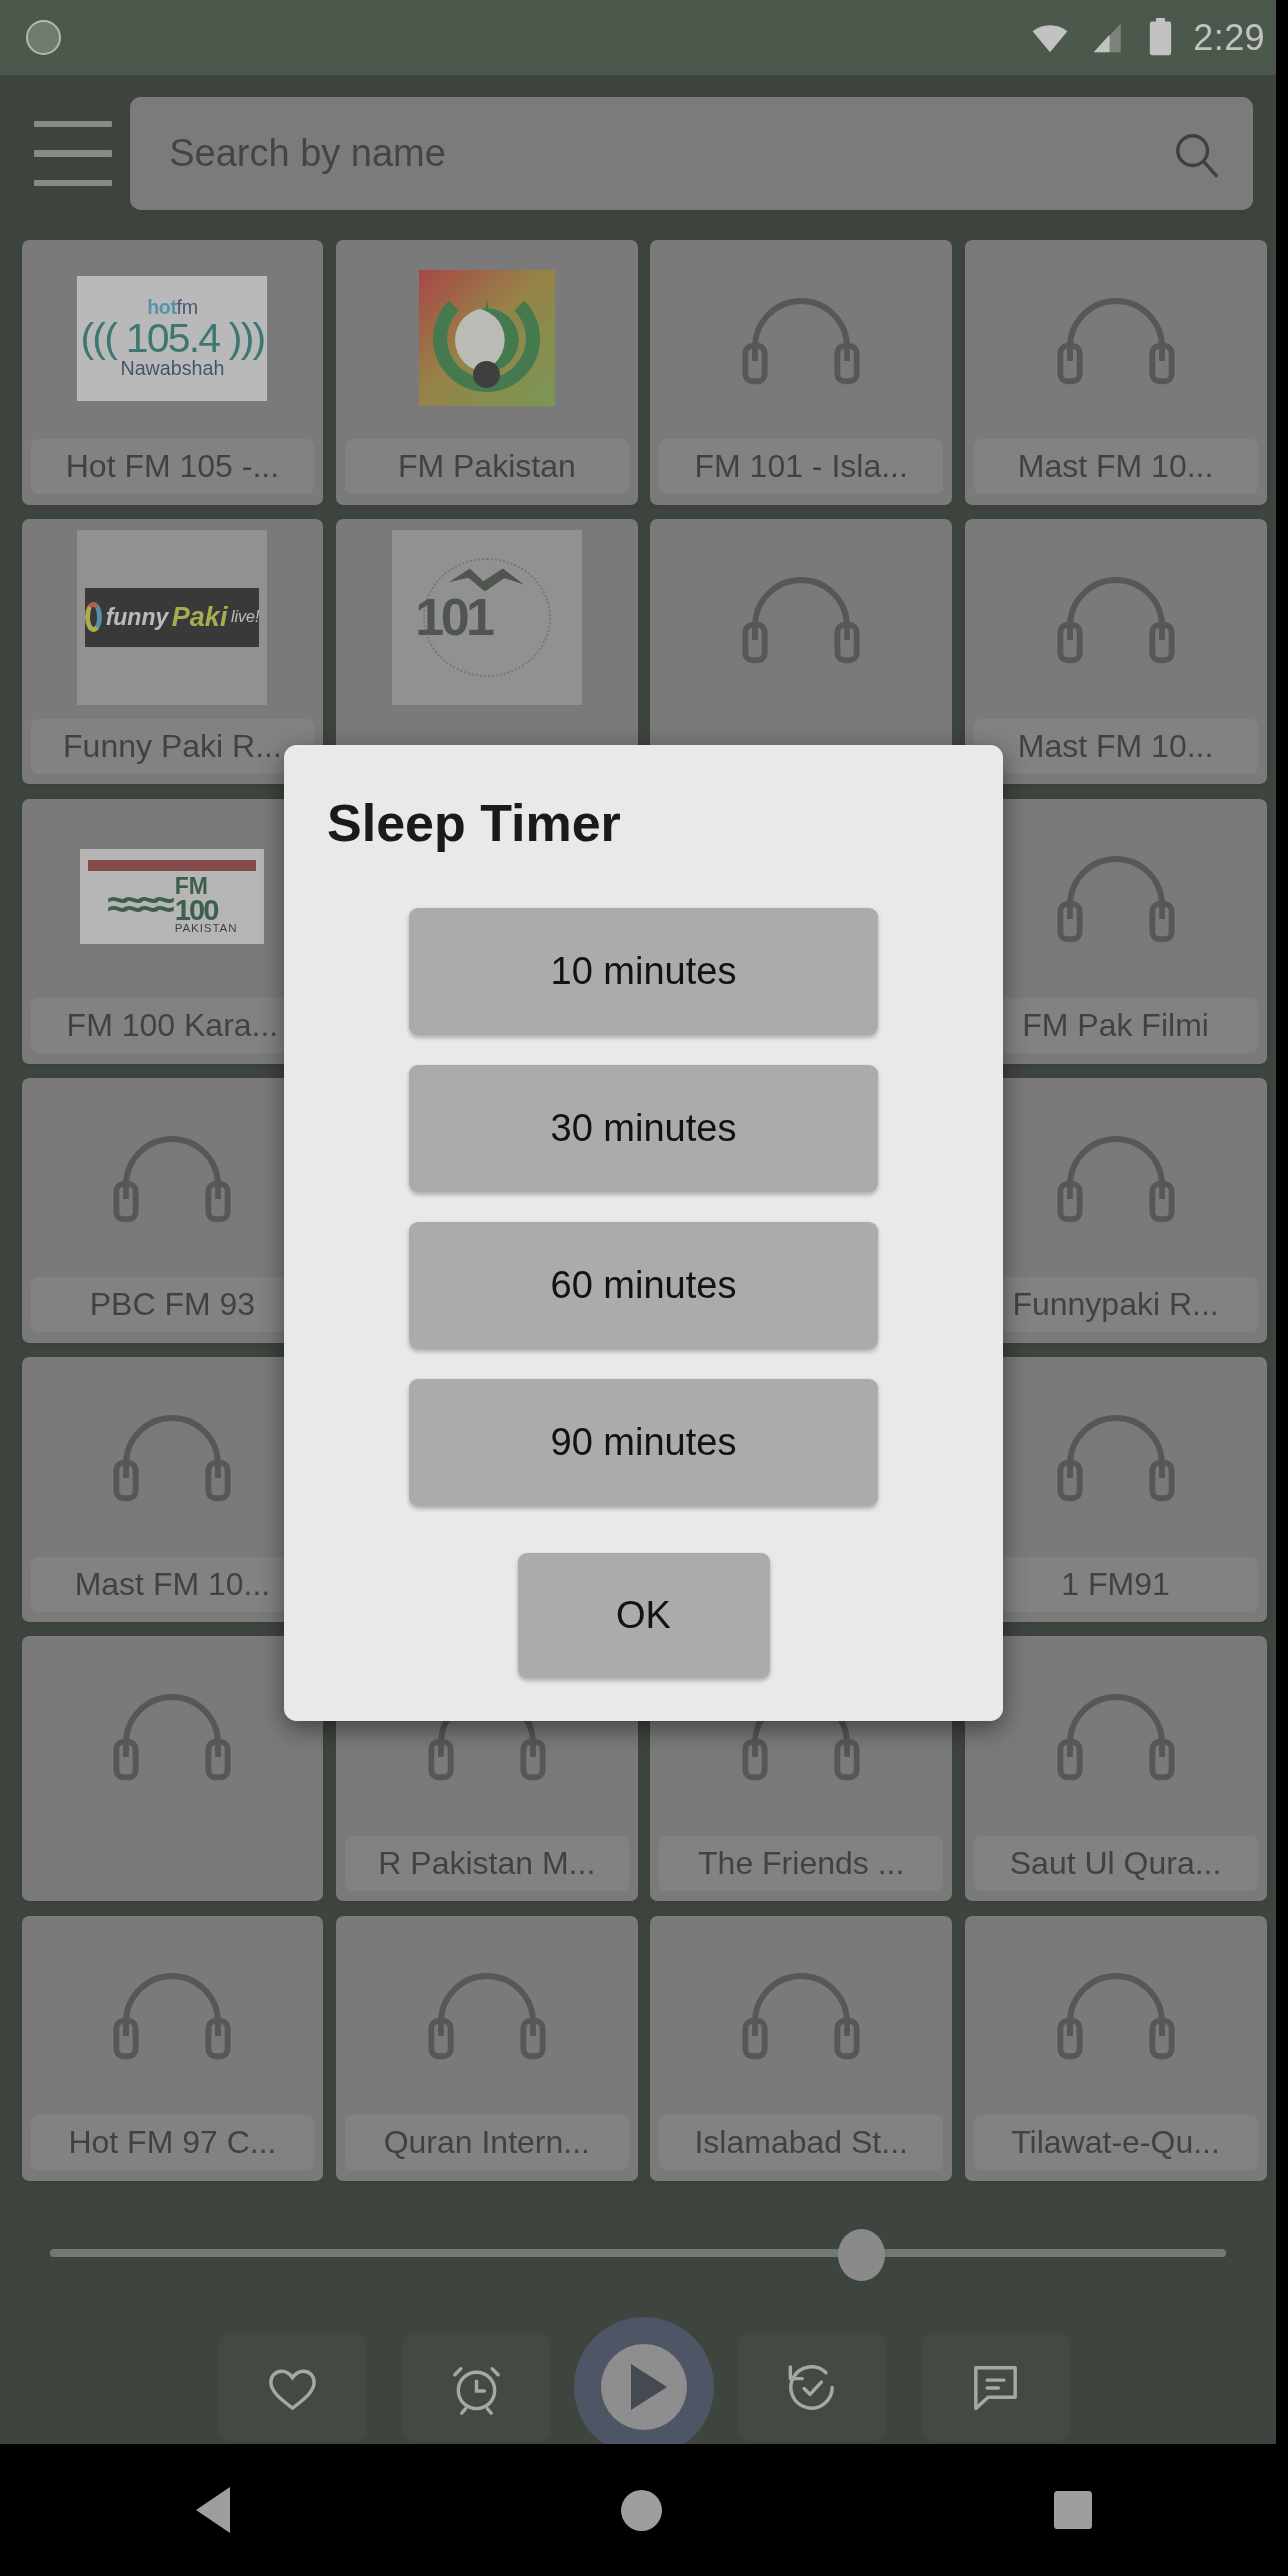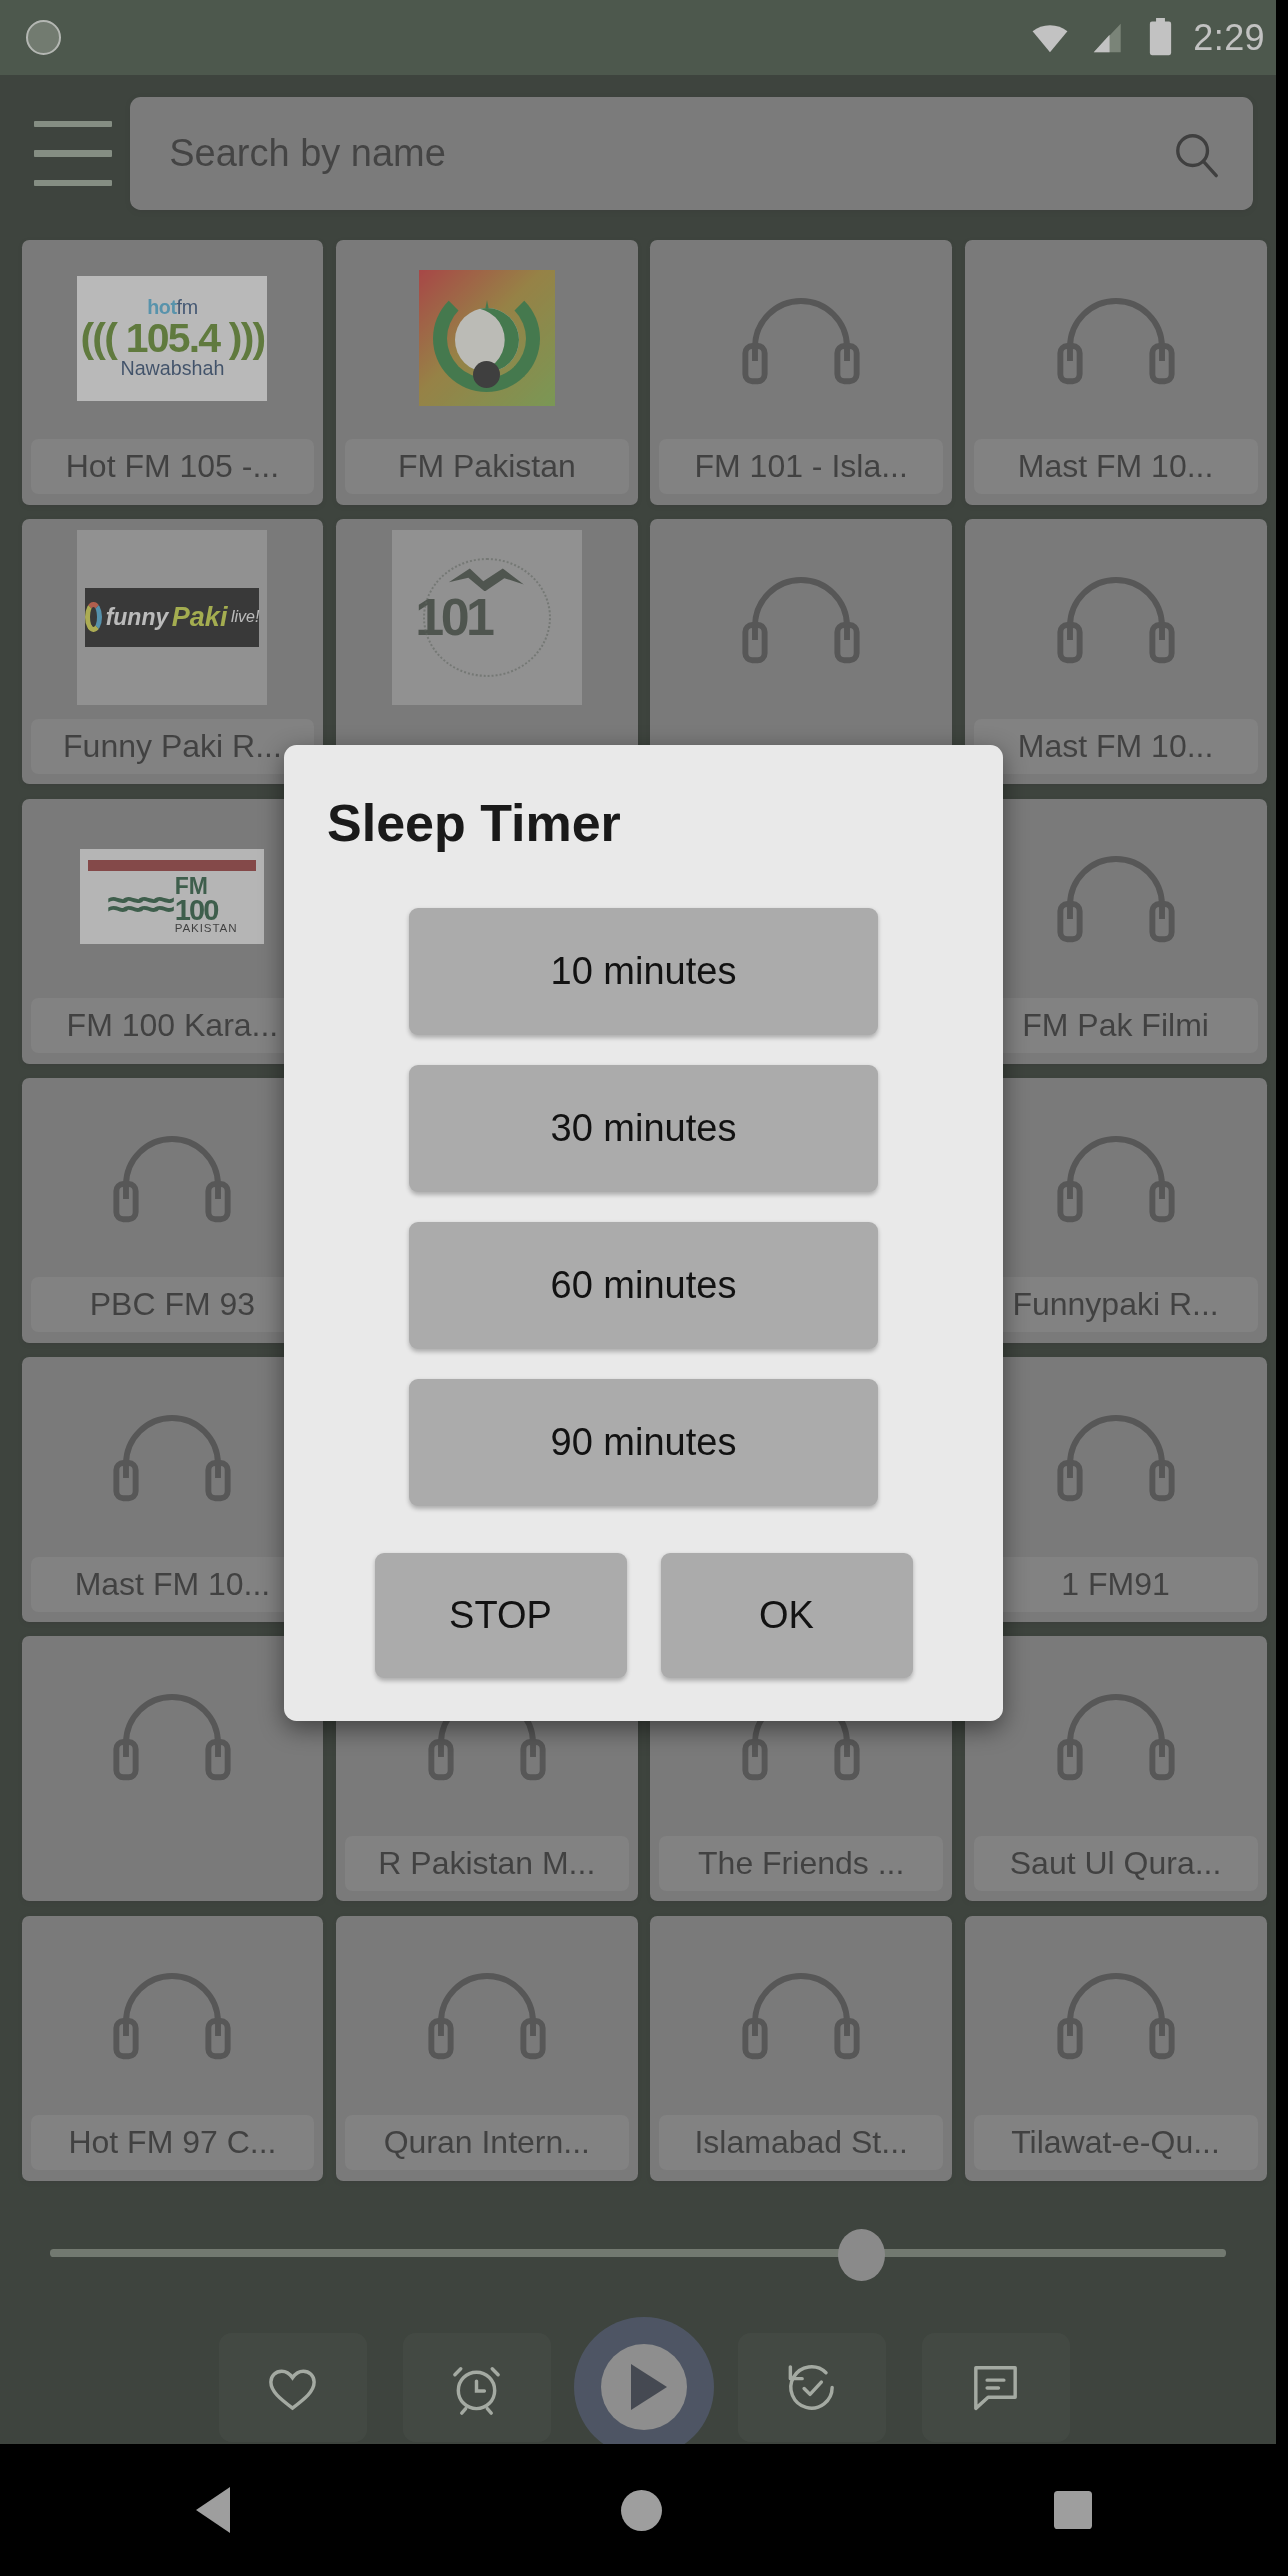--- a/index.html
+++ b/index.html
@@ -124,21 +124,21 @@
   .headphones { width: 134px; height: 107px; }
 
   
   .logo-hotfm {
     width: 190px; height: 125px; background: #efefef;
     display: flex; flex-direction: column; align-items: center; justify-content: center;
     line-height: 1;
   }
   .logo-hotfm .l1 { font-size: 19.7px; color: #1b3e6f; letter-spacing: -0.4px; }
   .logo-hotfm .l1 b { color: #3fa9d6; }
-  .logo-hotfm .l2 { font-size: 41px; color: #4d7c0f; font-weight: bold; letter-spacing: -1.8px; }
+  .logo-hotfm .l2 { font-size: 41px; color: #0f766e; font-weight: normal; letter-spacing: -1.8px; }
   .logo-hotfm .l3 { font-size: 19.7px; color: #17355f; }
 
   .logo-fmpak {
     width: 136px; height: 136px;
     background: linear-gradient(135deg,#cf2020 0%,#b08a1e 45%,#7cb23a 100%);
     display: flex; align-items: center; justify-content: center;
     position: relative;
   }
   .logo-fmpak .wreath {
     width: 107px; height: 107px; border-radius: 50%;
@@ -693,21 +693,20 @@
 
   <div id="dialog">
     <h1>Sleep Timer</h1>
     <div id="dialog-options">
         <button class="opt-btn">10 minutes</button>
         <button class="opt-btn">30 minutes</button>
         <button class="opt-btn">60 minutes</button>
         <button class="opt-btn">90 minutes</button>
       </div>
     <div id="dialog-actions">
-      <button class="act-btn">STOP</button>
       <button class="act-btn">OK</button>
     </div>
   </div>
 
   <div id="navbar">
     <div class="nav-back"></div>
     <div class="nav-home"></div>
     <div class="nav-recents"></div>
   </div>
 

